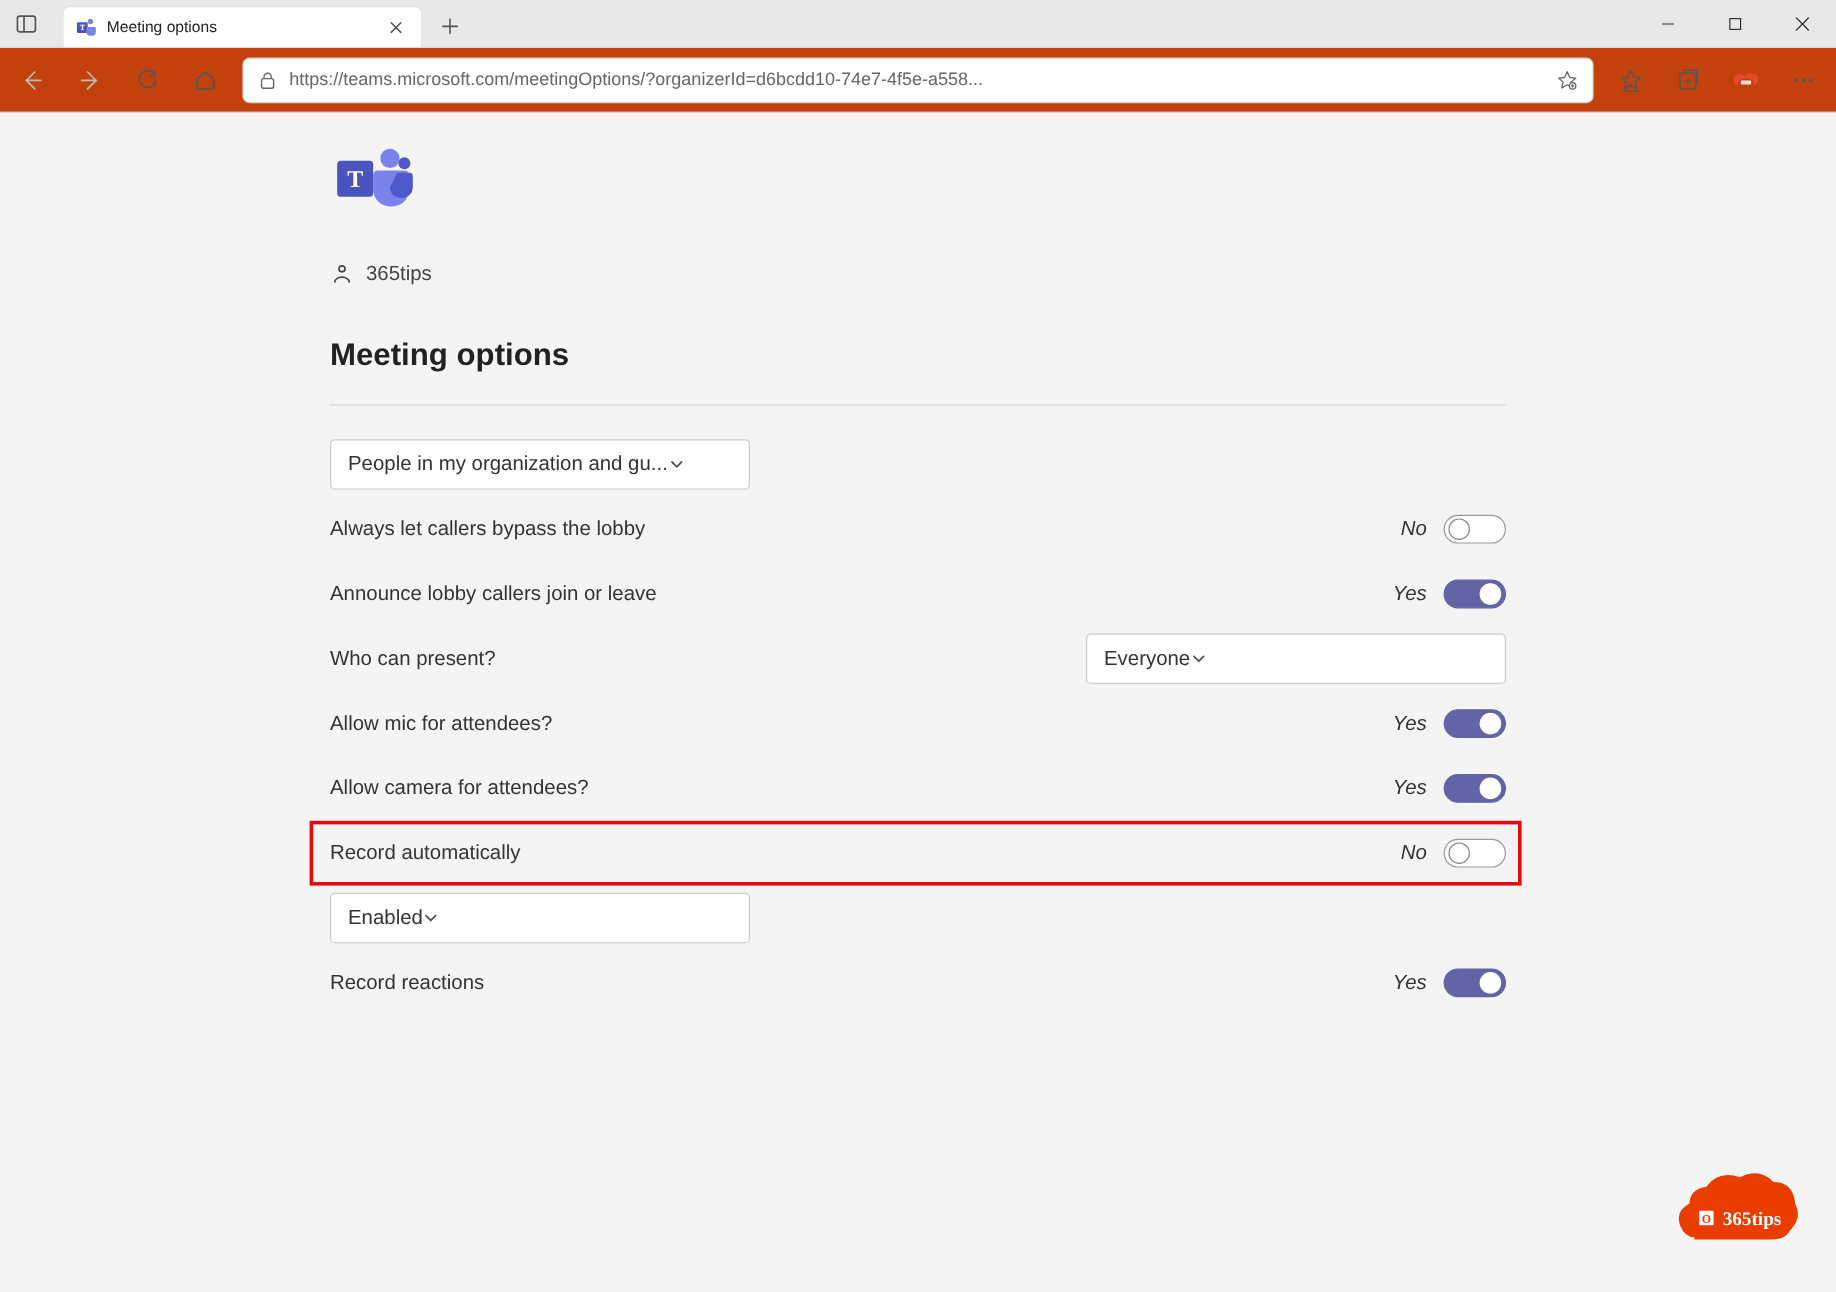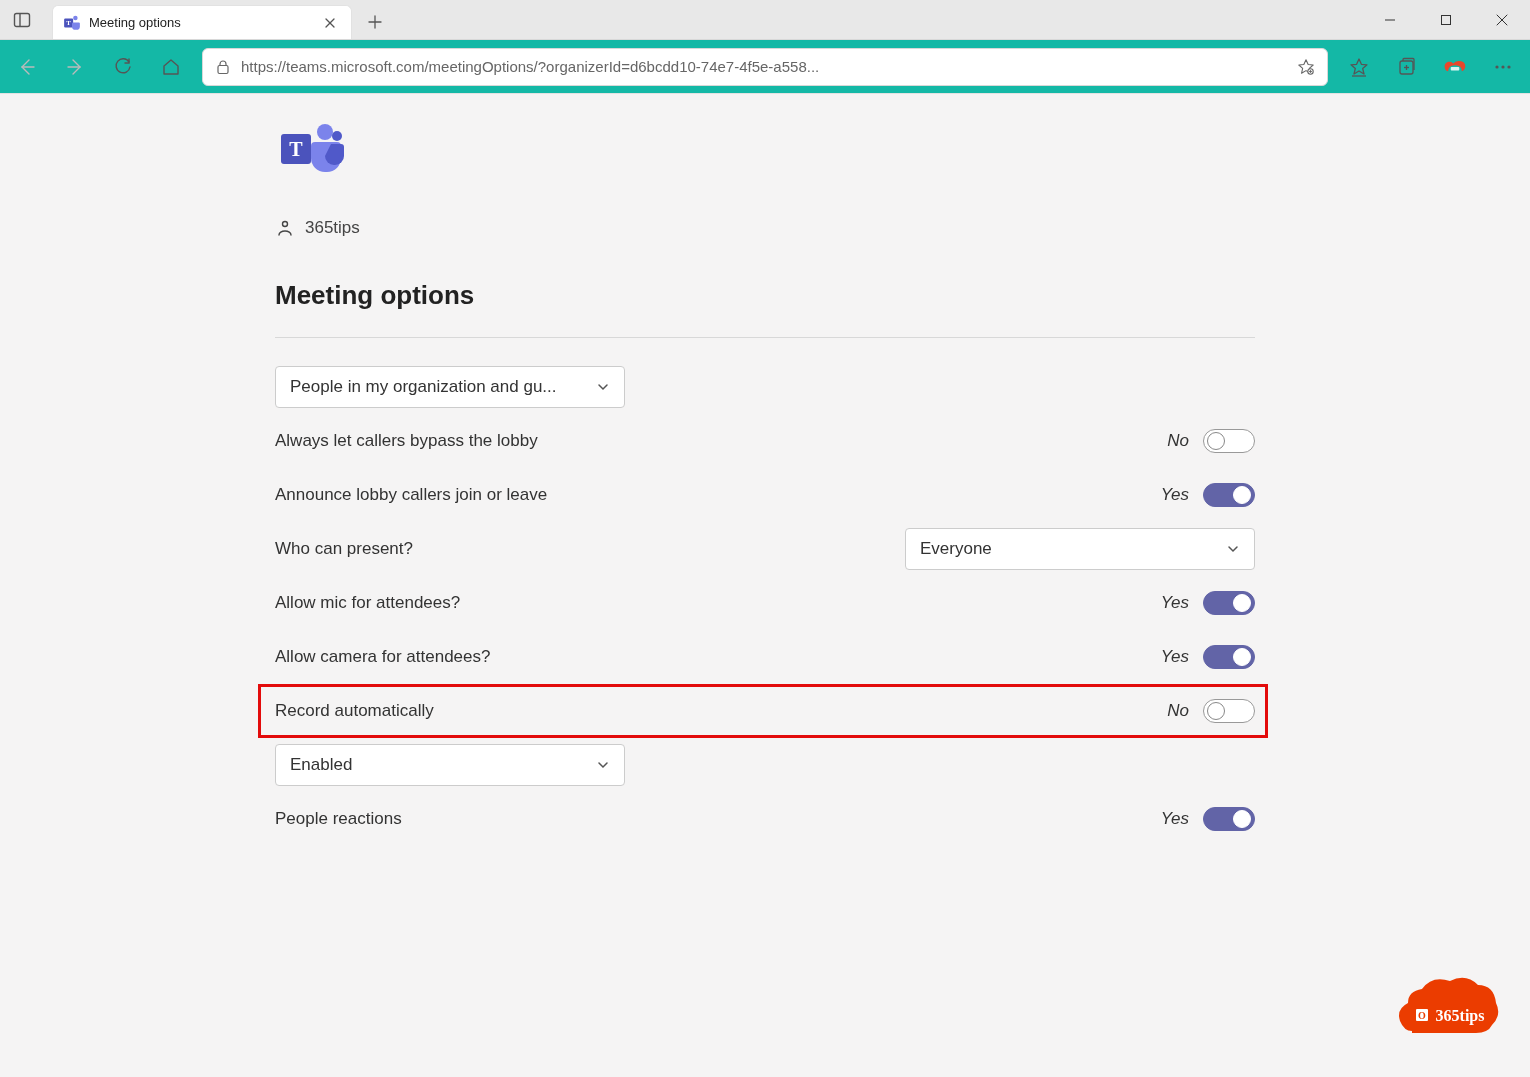--- a/index.html
+++ b/index.html
@@ -64,21 +64,21 @@
     .window-controls {
       display: flex;
     }
     .win-btn {
       width: 56px; height: 40px; display: flex; align-items: center; justify-content: center;
       color: #333;
     }
     
     .toolbar {
       height: 54px;
-      background: #14b8a6;
+      background: #c2410c;
       border-bottom: 1px solid #e2e2e2;
       display: flex;
       align-items: center;
       padding: 0 10px;
       gap: 14px;
     }
     .tool-icon {
       width: 34px; height: 34px; display: flex; align-items: center; justify-content: center;
       color: #555; border-radius: 4px;
     }
@@ -143,21 +143,21 @@
     .option-label { flex: 1; }
     .option-control {
       display: flex; align-items: center; gap: 14px;
       min-width: 350px; justify-content: flex-end;
     }
     .select {
       width: 350px; height: 42px;
       background: #fff;
       border: 1px solid #ccc;
       border-radius: 4px;
-      display: flex; align-items: center; justify-content: space-between;
+      display: flex; align-items: center; justify-content: flex-start;
       padding: 0 14px;
       font-size: 17px; color: #333;
     }
     .select .sel-text {
       white-space: nowrap; overflow: hidden; text-overflow: ellipsis;
     }
     .toggle-wrap { display: flex; align-items: center; gap: 14px; }
     .toggle {
       width: 52px; height: 24px; border-radius: 12px;
       position: relative;
@@ -444,21 +444,21 @@
           <span>
             <svg width="14" height="14" viewBox="0 0 14 14" fill="none" stroke="#555" stroke-width="1.5" stroke-linecap="round">
                 <polyline points="3,5 7,9 11,5"></polyline>
               </svg>
           </span>
         </div>
       </div>
     </div>
 
     <div class="option-row">
-      <span class="option-label">People reactions</span>
+      <span class="option-label">Record reactions</span>
       <div class="option-control">
         <div class="toggle-wrap">
           <span class="toggle-label">Yes</span>
           <div class="toggle on">
               <div class="knob"></div>
             </div>
         </div>
       </div>
     </div>
 

